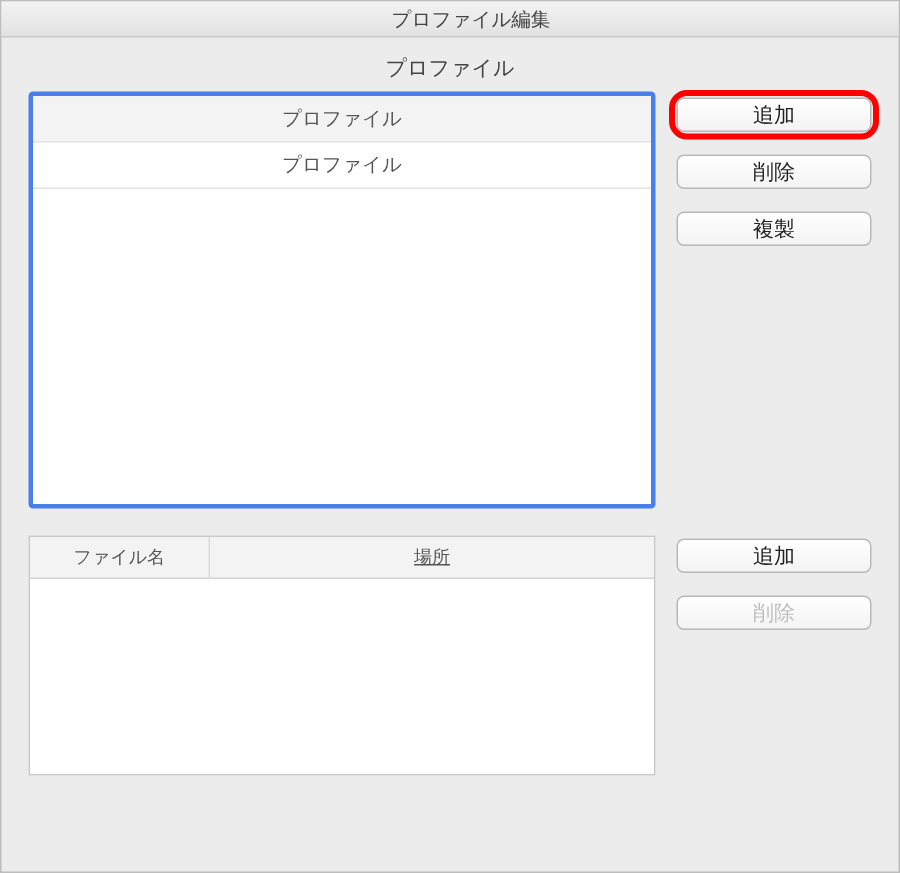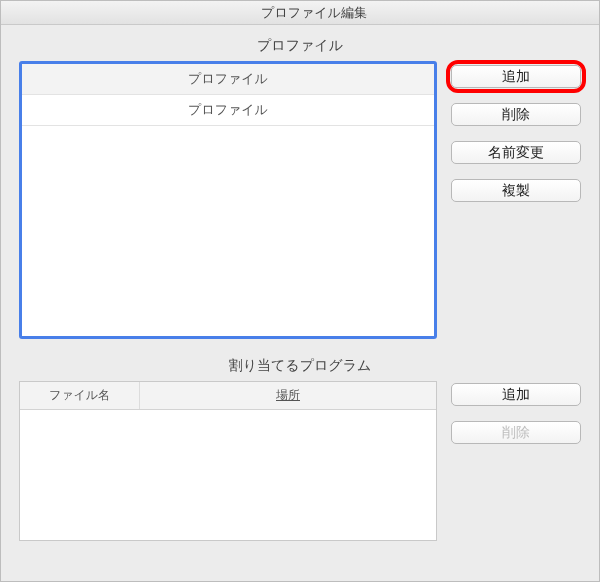--- a/index.html
+++ b/index.html
@@ -134,26 +134,24 @@
     <div class="section-label">プロファイル</div>
 
     <div class="profile-area">
       <div class="profile-list">
         <div class="row selected">プロファイル</div>
         <div class="row">プロファイル</div>
       </div>
       <div class="side-buttons">
         <div class="btn highlight-ring">追加</div>
         <div class="btn">削除</div>
-        <div class="btn">名前変更</div>
         <div class="btn">複製</div>
       </div>
     </div>
 
-    <div class="section-label">割り当てるプログラム</div>
 
     <div class="program-area">
       <div class="program-table">
         <div class="program-header">
           <div class="col filename">ファイル名</div>
           <div class="col">場所</div>
         </div>
         <div class="program-body"></div>
       </div>
       <div class="side-buttons2">

